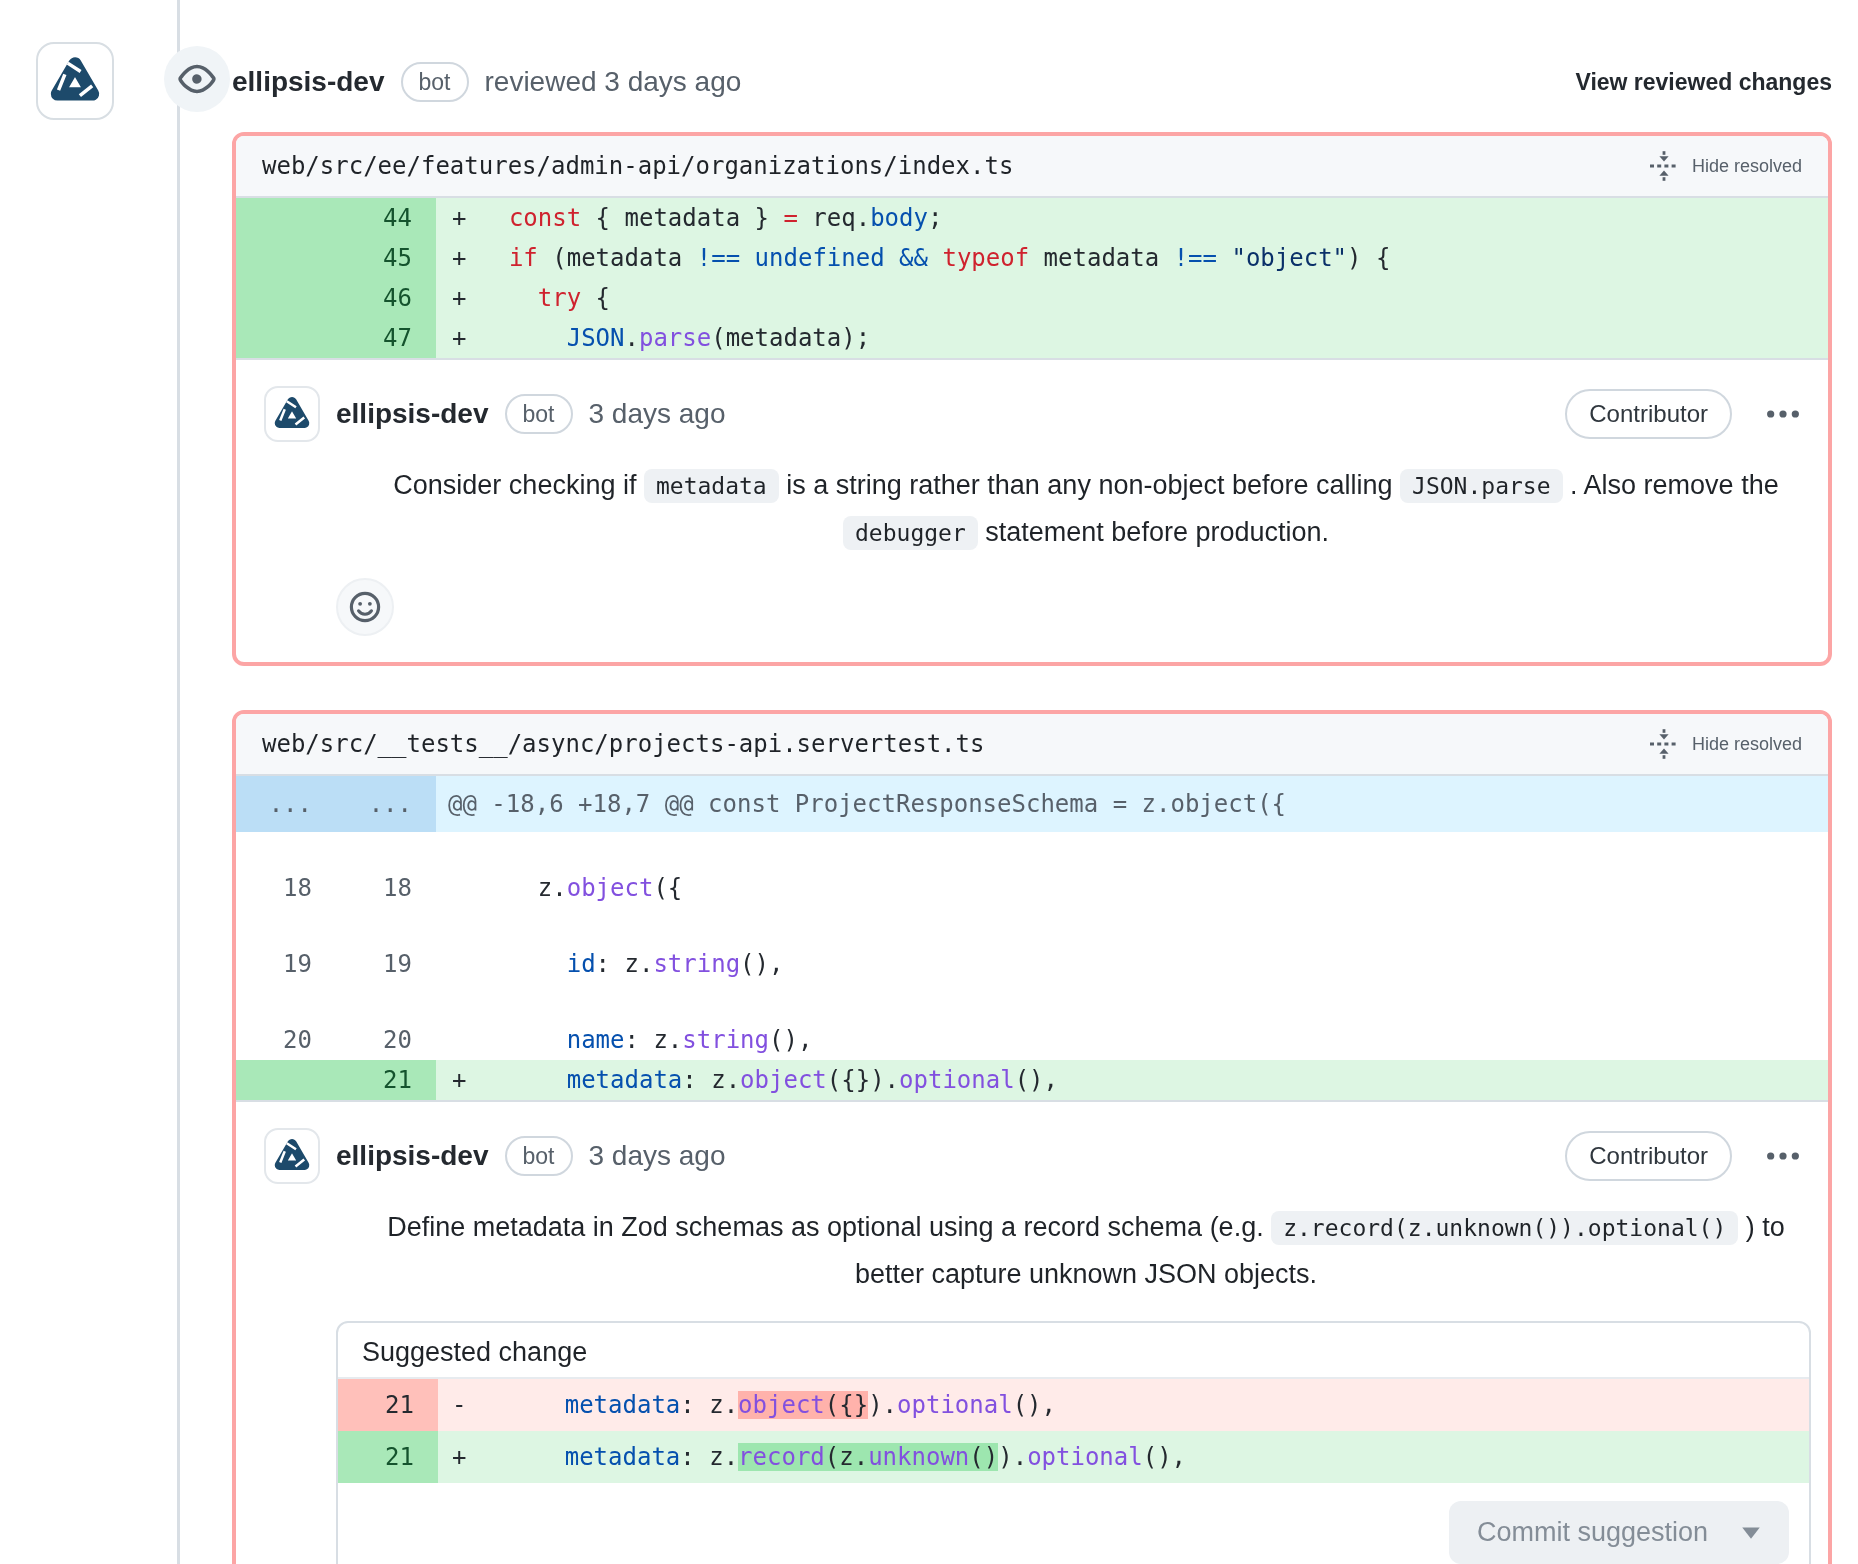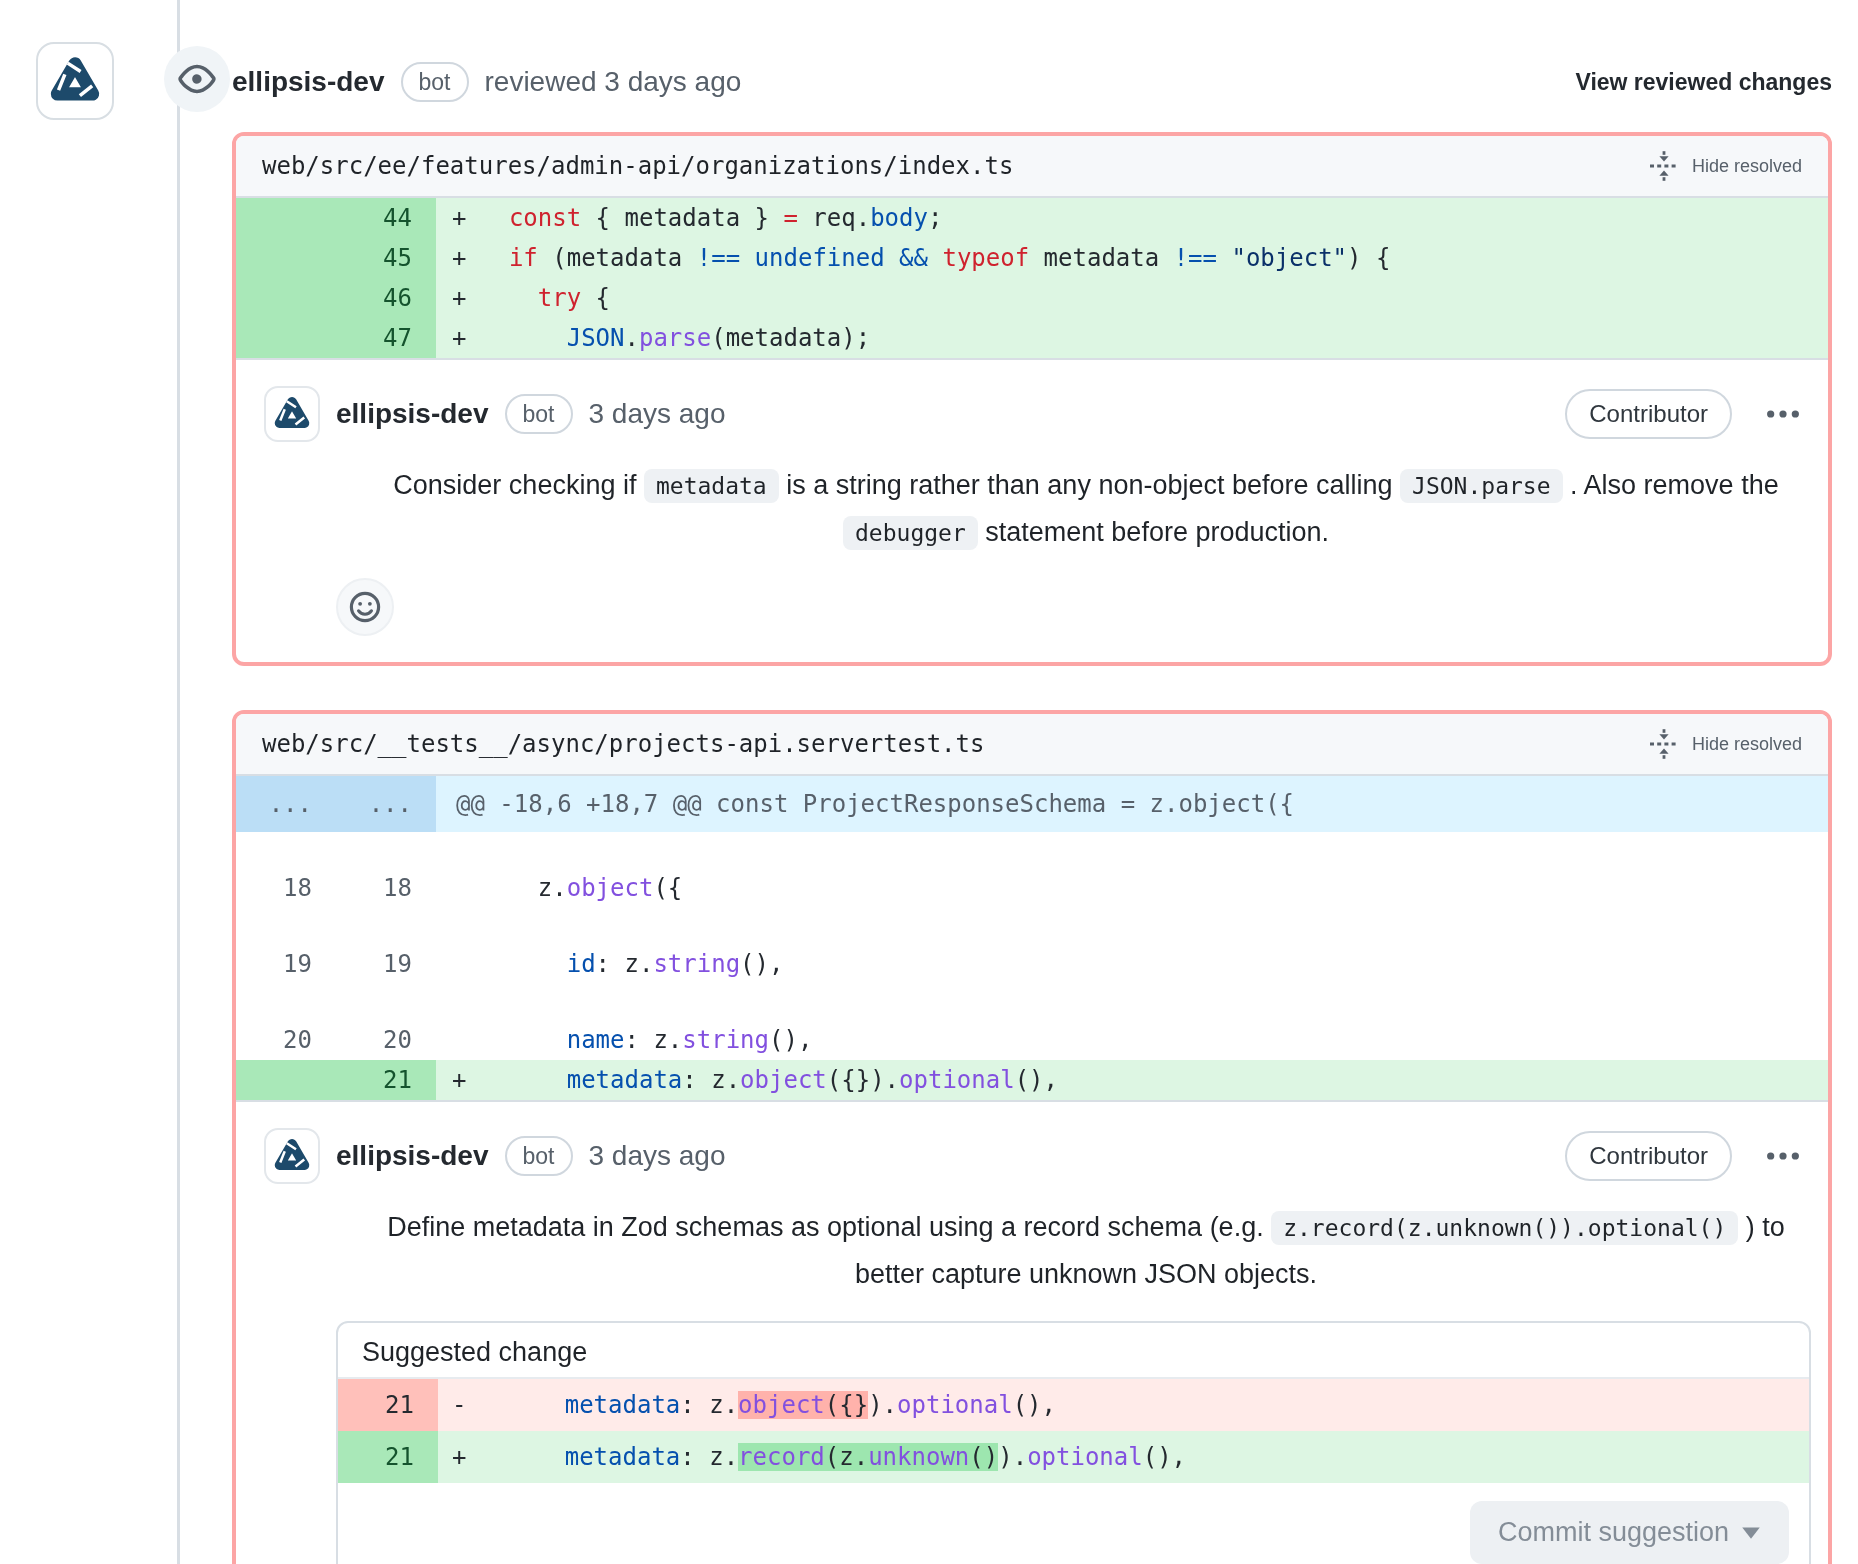--- a/index.html
+++ b/index.html
@@ -58,21 +58,21 @@
   .diff-row { display:flex; height:40px; line-height:40px;
     font-family:"DejaVu Sans Mono", monospace; font-size:24px; color:#24292f; }
   .diff-row .gut { width:100px; flex:none; text-align:right; padding-right:24px; color:#57606a; }
   .row-add { background:#ddf6e3; }
   .row-add .gut { background:#a9e8b8; color:#14532d; }
   .row-context { background:#fff;margin-top:36px; }
   .row-hunk { background:#ddf4ff; height:56px; line-height:56px; color:#57606a; }
   .row-hunk .gut { background:#bbdef6; color:#57606a; }
   .code-cell { flex:1; white-space:pre; }
   .marker { display:inline-block; width:44px; padding-left:16px; }
-  .hunk-text { padding-left:20px; display:inline-block; }
+  .hunk-text { padding-left:12px; display:inline-block; }
   .tk-pl { color:#24292f; } .tk-kw { color:#cf222e; } .tk-id { color:#0550ae; }
   .tk-fn { color:#8250df; } .tk-str { color:#0a3069; }
 
   
   .comment { padding:26px 28px 26px 28px; border-top:0; }
   .comment-sep { border-top:2px solid #d8dee4; }
   .c-head { display:flex; align-items:center; gap:16px; }
   .avatar-sm {
     width:56px; height:56px; border-radius:14px; border:2px solid #e3e7eb; background:#fff;
     display:flex; align-items:center; justify-content:center; flex:none; cursor:pointer;
@@ -105,21 +105,21 @@
   .sg-row .gut { width:100px; flex:none; text-align:right; padding-right:24px; }
   .sg-row .marker { width:40px; padding-left:14px; }
   .sg-row.row-del { background:#ffebe9; }
   .sg-row.row-del .gut { background:#ffc0ba; }
   .sg-row.row-del .hl { background:#ffb2ab; }
   .sg-row.row-add { background:#ddf6e3; }
   .sg-row.row-add .gut { background:#a9e8b8; }
   .sg-row.row-add .hl { background:#9de6af; }
   .sg-footer { display:flex; justify-content:flex-end; padding:18px 20px 18px 0; }
   .commit-btn {
-    display:flex; align-items:center; gap:12px; background:#edf0f3; border:none; border-radius:12px;
+    display:flex; align-items:center; gap:33px; background:#edf0f3; border:none; border-radius:12px;
     padding:16px 28px; font-family:"Liberation Sans", sans-serif;
     font-size:27px; font-weight:500; color:#848d97; cursor:pointer;
   }
 </style>
 </head>
 <body>
 
 <div class="timeline-line"></div>
 
 <a class="avatar-lg">

